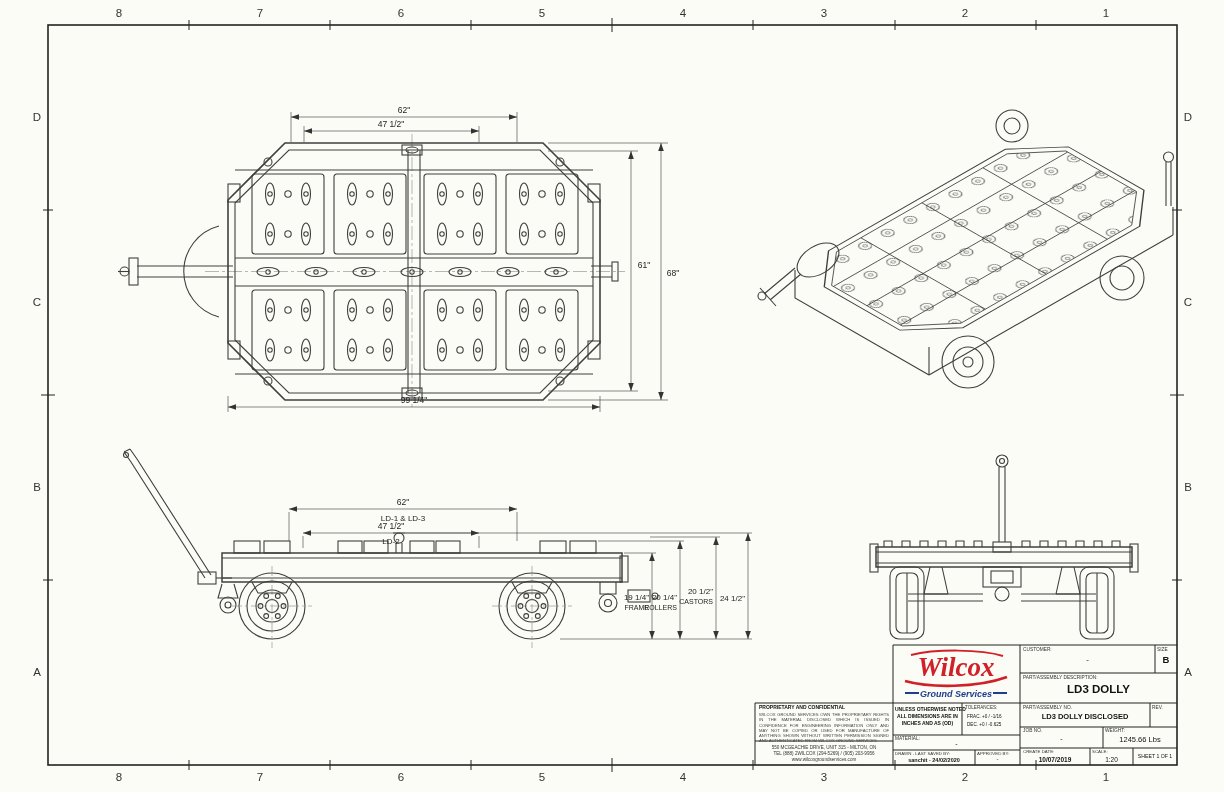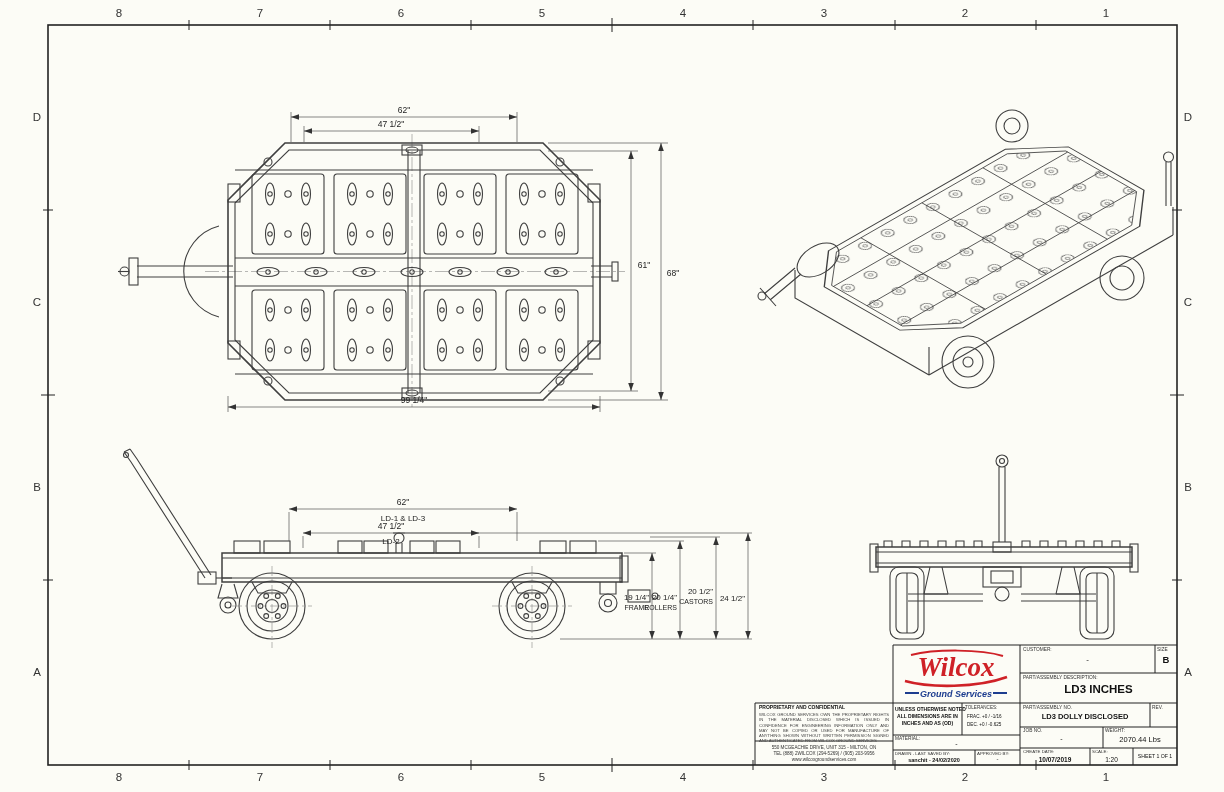--- a/index.html
+++ b/index.html
@@ -277,21 +277,21 @@
       <text x="61" y="49.5" text-anchor="middle" font-size="9" font-weight="bold" font-style="italic" fill="#1d3d8f" font-family="'Liberation Sans', sans-serif">Ground Services</text>
     </svg>
   </div>
 
   <div class="tbx lbl" style="left:1023px;top:647px;font-size:4.8px;">CUSTOMER:</div>
   <div class="tbx c" style="left:1020px;top:655px;width:135px;font-size:8px;">-</div>
   <div class="tbx lbl" style="left:1157px;top:647px;font-size:4.8px;">SIZE</div>
   <div class="tbx c b" style="left:1155px;top:655px;width:22px;font-size:9.5px;">B</div>
 
   <div class="tbx lbl" style="left:1023px;top:675px;font-size:4.8px;">PART/ASSEMBLY DESCRIPTION:</div>
-  <div class="tbx c b" style="left:1020px;top:683px;width:157px;font-size:11.5px;">LD3 INCHES</div>
+  <div class="tbx c b" style="left:1020px;top:683px;width:157px;font-size:11.5px;">LD3 DOLLY</div>
 
   <div class="tbx b" style="left:759px;top:705px;font-size:5px;">PROPRIETARY AND CONFIDENTIAL</div>
   <div class="tbx wrap" style="left:759px;top:712px;width:130px;font-size:4.2px;line-height:1.25;color:#444;text-align:justify;">WILCOX GROUND SERVICES OWN THE PROPRIETARY RIGHTS IN THE MATERIAL DISCLOSED WHICH IS ISSUED IN CONFIDENCE FOR ENGINEERING INFORMATION ONLY AND MAY NOT BE COPIED OR USED FOR MANUFACTURE OF ANYTHING SHOWN WITHOUT WRITTEN PERMISSION SIGNED AND AUTHENTICATED FROM WILCOX GROUND SERVICES</div>
   <div class="tbx c" style="left:757px;top:745px;width:134px;font-size:4.6px;color:#333;">550 MCGEACHIE DRIVE, UNIT 315 - MILTON, ON</div>
   <div class="tbx c" style="left:757px;top:751px;width:134px;font-size:4.6px;color:#333;">TEL (888) 2WILCOX (294-5269) / (905) 203-9956</div>
   <div class="tbx c" style="left:757px;top:757px;width:134px;font-size:4.6px;color:#333;">www.wilcoxgroundservices.com</div>
 
   <div class="tbx c b" style="left:895px;top:707px;width:65px;font-size:5px;">UNLESS OTHERWISE NOTED</div>
   <div class="tbx c b" style="left:895px;top:714px;width:65px;font-size:5px;">ALL DIMENSIONS ARE IN</div>
   <div class="tbx c b" style="left:895px;top:721px;width:65px;font-size:5px;">INCHES AND AS (OD)</div>
@@ -306,21 +306,21 @@
   <div class="tbx lbl" style="left:977px;top:751px;font-size:4.4px;">APPROVED BY:</div>
   <div class="tbx c" style="left:975px;top:756px;width:45px;font-size:6px;">-</div>
 
   <div class="tbx lbl" style="left:1023px;top:705px;font-size:4.8px;">PART/ASSEMBLY NO.</div>
   <div class="tbx c b" style="left:1020px;top:713px;width:130px;font-size:7.5px;">LD3 DOLLY DISCLOSED</div>
   <div class="tbx lbl" style="left:1152px;top:705px;font-size:4.8px;">REV.</div>
 
   <div class="tbx lbl" style="left:1023px;top:728px;font-size:4.8px;">JOB NO.</div>
   <div class="tbx c" style="left:1020px;top:735px;width:83px;font-size:7px;">-</div>
   <div class="tbx lbl" style="left:1105px;top:728px;font-size:4.8px;">WEIGHT:</div>
-  <div class="tbx c" style="left:1103px;top:736px;width:74px;font-size:7.5px;">2070.44 Lbs</div>
+  <div class="tbx c" style="left:1103px;top:736px;width:74px;font-size:7.5px;">1245.66 Lbs</div>
 
   <div class="tbx lbl" style="left:1023px;top:749px;font-size:4.4px;">CREATE DATE:</div>
   <div class="tbx c b" style="left:1020px;top:756px;width:70px;font-size:6.5px;">10/07/2019</div>
   <div class="tbx lbl" style="left:1092px;top:749px;font-size:4.4px;">SCALE:</div>
   <div class="tbx c" style="left:1090px;top:756px;width:43px;font-size:6.5px;">1:20</div>
   <div class="tbx c" style="left:1133px;top:754px;width:44px;font-size:5.2px;">SHEET 1 OF 1</div>
 
 </div>
 </div>
 

